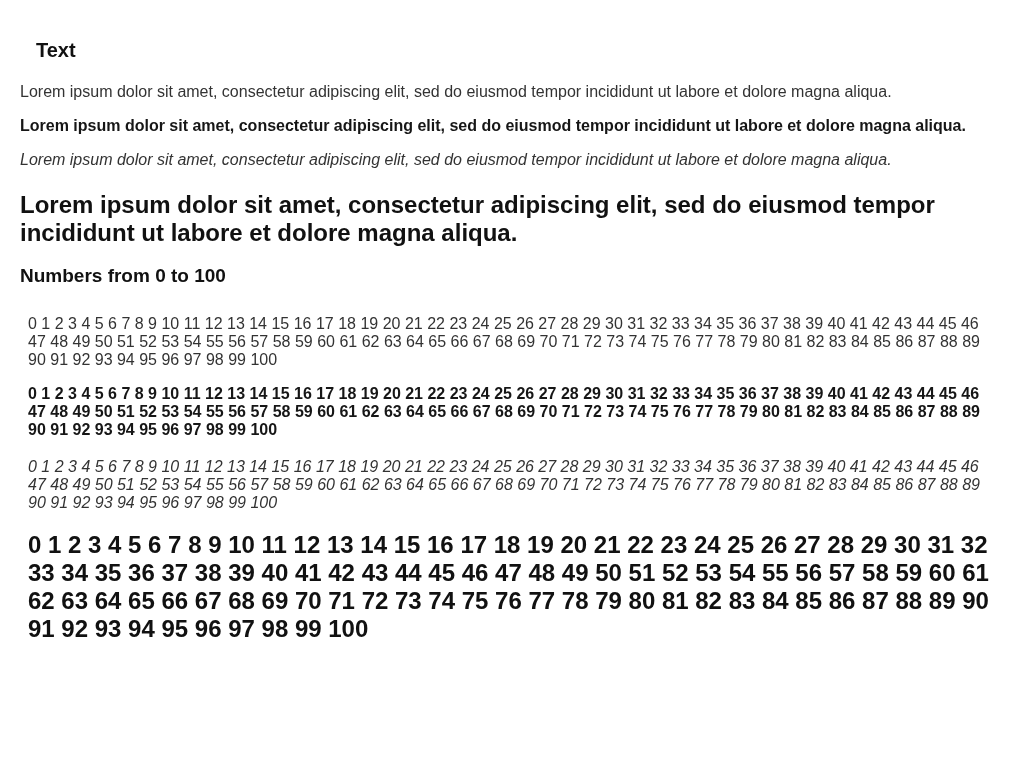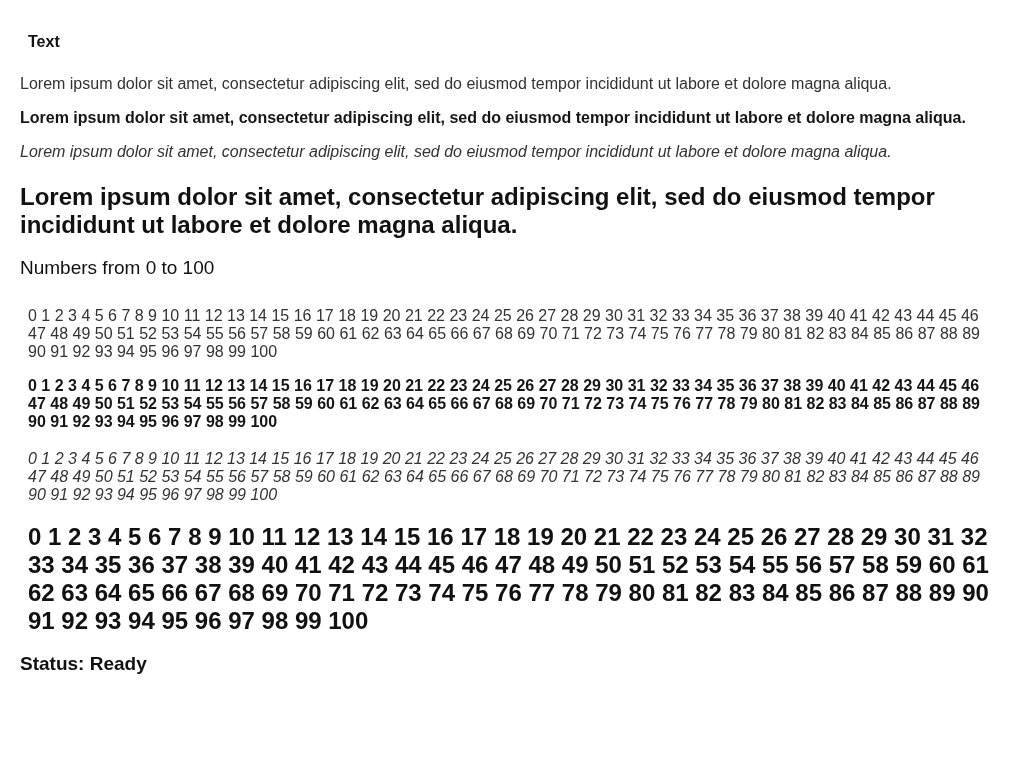--- a/index.html
+++ b/index.html
@@ -13,25 +13,25 @@
     height: 768px;
     font-family: "Liberation Sans", sans-serif;
     color: #333333;
     overflow: hidden;
   }
   .doc {
     padding: 20px 20px 0 20px;
   }
   
   .page-title {
-    font-size: 16px;
+    font-size: 20px;
     line-height: 28px;
     font-weight: bold;
     color: #111111;
-    margin: 8px;
+    margin: 16px;
   }
   
   .para {
     font-size: 16px;
     line-height: 18px;
     margin: 0;
   }
   .para-regular { margin-top: 19px; color: #333333; }
   .para-bold    { margin-top: 16px; font-weight: bold; color: #161616; }
   .para-italic  { margin-top: 16px; font-style: italic; color: #333333; }
@@ -40,21 +40,21 @@
     font-size: 24px;
     line-height: 28px;
     font-weight: bold;
     color: #111111;
     margin: 22px 0 0 0;
   }
   
   .sub-heading {
     font-size: 19px;
     line-height: 22px;
-    font-weight: normal;
+    font-weight: bold;
     color: #111111;
     margin: 18px 0 0 0;
   }
   
   .numbers {
     font-size: 16px;
     line-height: 18px;
     margin: 8px;
   }
   .numbers-regular { margin-top: 28px; color: #333333; }
@@ -94,15 +94,14 @@
   <h3 class="sub-heading">Numbers from 0 to 100</h3>
 
   <p class="numbers numbers-regular">0 1 2 3 4 5 6 7 8 9 10 11 12 13 14 15 16 17 18 19 20 21 22 23 24 25 26 27 28 29 30 31 32 33 34 35 36 37 38 39 40 41 42 43 44 45 46 47 48 49 50 51 52 53 54 55 56 57 58 59 60 61 62 63 64 65 66 67 68 69 70 71 72 73 74 75 76 77 78 79 80 81 82 83 84 85 86 87 88 89 90 91 92 93 94 95 96 97 98 99 100</p>
 
   <p class="numbers numbers-bold">0 1 2 3 4 5 6 7 8 9 10 11 12 13 14 15 16 17 18 19 20 21 22 23 24 25 26 27 28 29 30 31 32 33 34 35 36 37 38 39 40 41 42 43 44 45 46 47 48 49 50 51 52 53 54 55 56 57 58 59 60 61 62 63 64 65 66 67 68 69 70 71 72 73 74 75 76 77 78 79 80 81 82 83 84 85 86 87 88 89 90 91 92 93 94 95 96 97 98 99 100</p>
 
   <p class="numbers numbers-italic">0 1 2 3 4 5 6 7 8 9 10 11 12 13 14 15 16 17 18 19 20 21 22 23 24 25 26 27 28 29 30 31 32 33 34 35 36 37 38 39 40 41 42 43 44 45 46 47 48 49 50 51 52 53 54 55 56 57 58 59 60 61 62 63 64 65 66 67 68 69 70 71 72 73 74 75 76 77 78 79 80 81 82 83 84 85 86 87 88 89 90 91 92 93 94 95 96 97 98 99 100</p>
 
   <p class="numbers numbers-large">0 1 2 3 4 5 6 7 8 9 10 11 12 13 14 15 16 17 18 19 20 21 22 23 24 25 26 27 28 29 30 31 32 33 34 35 36 37 38 39 40 41 42 43 44 45 46 47 48 49 50 51 52 53 54 55 56 57 58 59 60 61 62 63 64 65 66 67 68 69 70 71 72 73 74 75 76 77 78 79 80 81 82 83 84 85 86 87 88 89 90 91 92 93 94 95 96 97 98 99 100</p>
 
-  <h3 class="status-heading">Status: Ready</h3>
 
 </main>
 
 </body></html>

